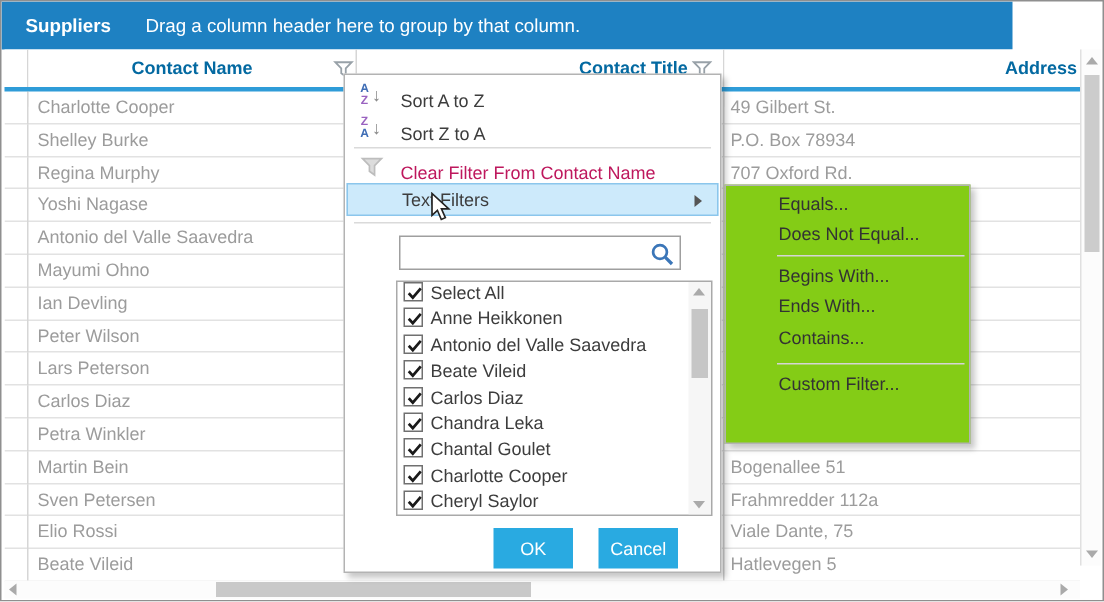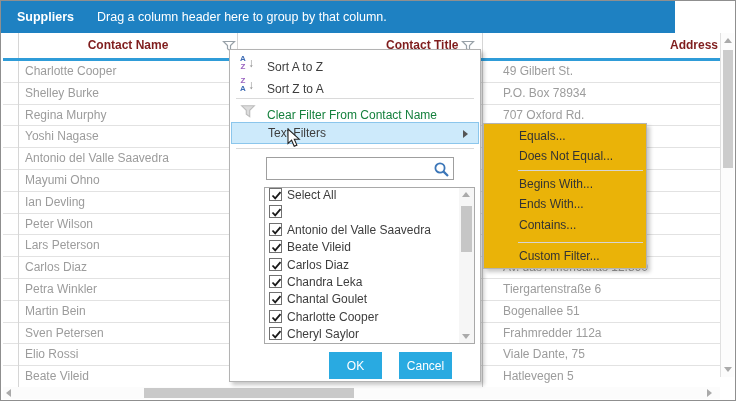--- a/index.html
+++ b/index.html
@@ -6,56 +6,56 @@
   *{box-sizing:border-box;}
   body{font-family:"Liberation Sans","DejaVu Sans",sans-serif;font-size:12px;-webkit-font-smoothing:antialiased;}
   #app{position:relative;width:736px;height:401px;border:1px solid #8f8f8f;background:#fff;overflow:hidden;}
 
   
   .group-bar{position:absolute;left:0;top:0;width:674px;height:32px;background:var(--titlebar-blue,#1e81c2);color:#fff;}
   .app-title{position:absolute;left:16px;top:0;line-height:32px;font-weight:bold;font-size:12.5px;}
   .drag-hint{position:absolute;left:96px;top:0;line-height:32px;font-size:12.5px;}
 
   
-  .hcell{position:absolute;top:32px;height:38px;line-height:25px;color:#7f1d1d;font-weight:bold;font-size:12px;background:#fff;}
+  .hcell{position:absolute;top:32px;height:38px;line-height:25px;color:#0369a1;font-weight:bold;font-size:12px;background:#fff;}
   .h-ind{left:2px;width:16px;border-right:1px solid #d6d6d6;}
   .h-name{left:18px;width:219px;text-align:center;border-right:1px solid #d6d6d6;}
   .h-title{left:237px;width:245px;border-right:1px solid #d6d6d6;}
   .h-title .hlabel{position:absolute;left:148px;top:0;}
   .h-addr{left:482px;width:237px;}
   .h-addr .hlabel{position:absolute;left:148px;top:0;margin-left:39px;}
   .funnel{position:absolute;top:39px;width:14px;height:13px;}
   .header-underline{position:absolute;left:2px;top:57px;width:717px;height:3px;background:var(--accent-blue,#2f9cd8);}
 
   
   .rows{position:absolute;left:2px;top:60px;width:717px;height:327px;overflow:hidden;}
   .grid-row{display:flex;height:21.8px;border-bottom:1px solid #e2e2e2;}
   .cell{height:21.8px;line-height:20.8px;color:#9c9c9c;white-space:nowrap;overflow:hidden;}
   .c-ind{width:16px;border-right:1px solid #d6d6d6;}
   .c-name{width:219px;padding-left:6px;}
   .c-title{width:245px;border-right:1px solid #d0d0d0;}
-  .c-addr{width:237px;padding-left:20px;}
+  .c-addr{width:237px;padding-left:4px;}
 
   
   .vscroll{position:absolute;left:719px;top:32px;width:14px;height:344px;background:#fcfcfc;border-left:1px solid #e0e0e0;}
   .vthumb{position:absolute;left:2px;top:17px;width:10px;height:118px;background:#cccccc;}
   .hscroll{position:absolute;left:2px;top:386px;width:717px;height:12px;background:#fcfcfc;}
   .hthumb{position:absolute;left:141px;top:1px;width:210px;height:10px;background:#c9c9c9;}
   .tri{width:0;height:0;position:absolute;}
   .tri-up{border-left:4px solid transparent;border-right:4px solid transparent;border-bottom:5px solid #aaaaaa;}
   .tri-down{border-left:4px solid transparent;border-right:4px solid transparent;border-top:5px solid #aaaaaa;}
   .tri-left{border-top:4px solid transparent;border-bottom:4px solid transparent;border-right:5px solid #aaaaaa;}
   .tri-right{border-top:4px solid transparent;border-bottom:4px solid transparent;border-left:5px solid #aaaaaa;}
 
   
   .popup{position:absolute;left:228px;top:48px;width:252px;height:333px;background:#fff;border:1px solid #b3b3b3;box-shadow:3px 3px 4px rgba(0,0,0,0.22);z-index:10;}
   .mi{position:absolute;left:1px;right:1px;height:22px;line-height:22px;color:#3d3d3d;cursor:default;}
   .mi .mi-label{position:absolute;left:36px;top:4px;}
   .mi-icon{position:absolute;left:7px;top:2px;width:22px;height:18px;}
-  .mi-disabled{color:#15803d;}
+  .mi-disabled{color:#be185d;}
   .mi-highlight{background:var(--menu-highlight,#cdeafb);border:1px solid #8bc6ec;}
   .mi-highlight .mi-label{top:-1px;}
   .submenu-arrow{position:absolute;right:10px;top:7px;border-top:4px solid transparent;border-bottom:4px solid transparent;border-left:5px solid #555;}
   .menu-sep{position:absolute;left:6px;right:6px;height:1px;background:#dadada;}
   .sort-letters{position:absolute;left:0;top:1px;width:10px;font-weight:bold;font-size:8px;line-height:8px;text-align:center;}
   .letter-a{color:#3f6db5;}
   .letter-z{color:#9a63c0;}
   .sort-arrow{position:absolute;left:10px;top:1px;color:#8a8a8a;font-size:12px;line-height:16px;}
 
   .search-box{position:absolute;left:36px;top:107px;width:188px;height:23px;border:1px solid #9f9f9f;background:#fff;}
@@ -68,21 +68,21 @@
   .chk-box svg{position:absolute;left:0px;top:0px;}
   .chk-label{white-space:nowrap;}
   .list-scroll{position:absolute;right:0;top:0;width:15px;height:155px;background:#f6f6f6;}
   .list-thumb{position:absolute;left:2px;top:18px;width:11px;height:46px;background:#c6c6c6;}
 
   .btn{position:absolute;top:302px;width:53px;height:27px;background:var(--button-blue,#29aae1);color:#fff;border:none;font:inherit;text-align:center;line-height:27px;cursor:default;}
   .btn-ok{left:99px;}
   .btn-cancel{left:169px;}
 
   
-  .submenu{position:absolute;left:482px;top:122px;width:164px;height:146px;background:#eab308;border:1px solid #b3b3b3;box-shadow:3px 3px 4px rgba(0,0,0,0.22);z-index:20;}
+  .submenu{position:absolute;left:482px;top:122px;width:164px;height:173px;background:#84cc16;border:1px solid #b3b3b3;box-shadow:3px 3px 4px rgba(0,0,0,0.22);z-index:20;}
   .smi{position:absolute;left:1px;right:1px;height:20px;line-height:20px;color:#333;}
   .smi .mi-label{position:absolute;left:34px;top:0;}
   .sm-sep{position:absolute;left:34px;right:3px;height:1px;background:#d5d5d5;}
 
   .cursor{position:absolute;left:286px;top:127px;z-index:50;}
 </style>
 </head>
 <body>
 
 <div id="app">
@@ -264,20 +264,21 @@
             </svg>
           </span>
           <span class="chk-label">Select All</span>
         </div>
           <div class="chk-item">
           <span class="chk-box">
             <svg width="13" height="13" viewBox="0 0 13 13">
               <polyline points="2.5,6.5 5.2,9.4 10.5,3.2" fill="none" stroke="#1a1a1a" stroke-width="1.8"></polyline>
             </svg>
           </span>
+          <span class="chk-label">Anne Heikkonen</span>
         </div>
           <div class="chk-item">
           <span class="chk-box">
             <svg width="13" height="13" viewBox="0 0 13 13">
               <polyline points="2.5,6.5 5.2,9.4 10.5,3.2" fill="none" stroke="#1a1a1a" stroke-width="1.8"></polyline>
             </svg>
           </span>
           <span class="chk-label">Antonio del Valle Saavedra</span>
         </div>
           <div class="chk-item">

